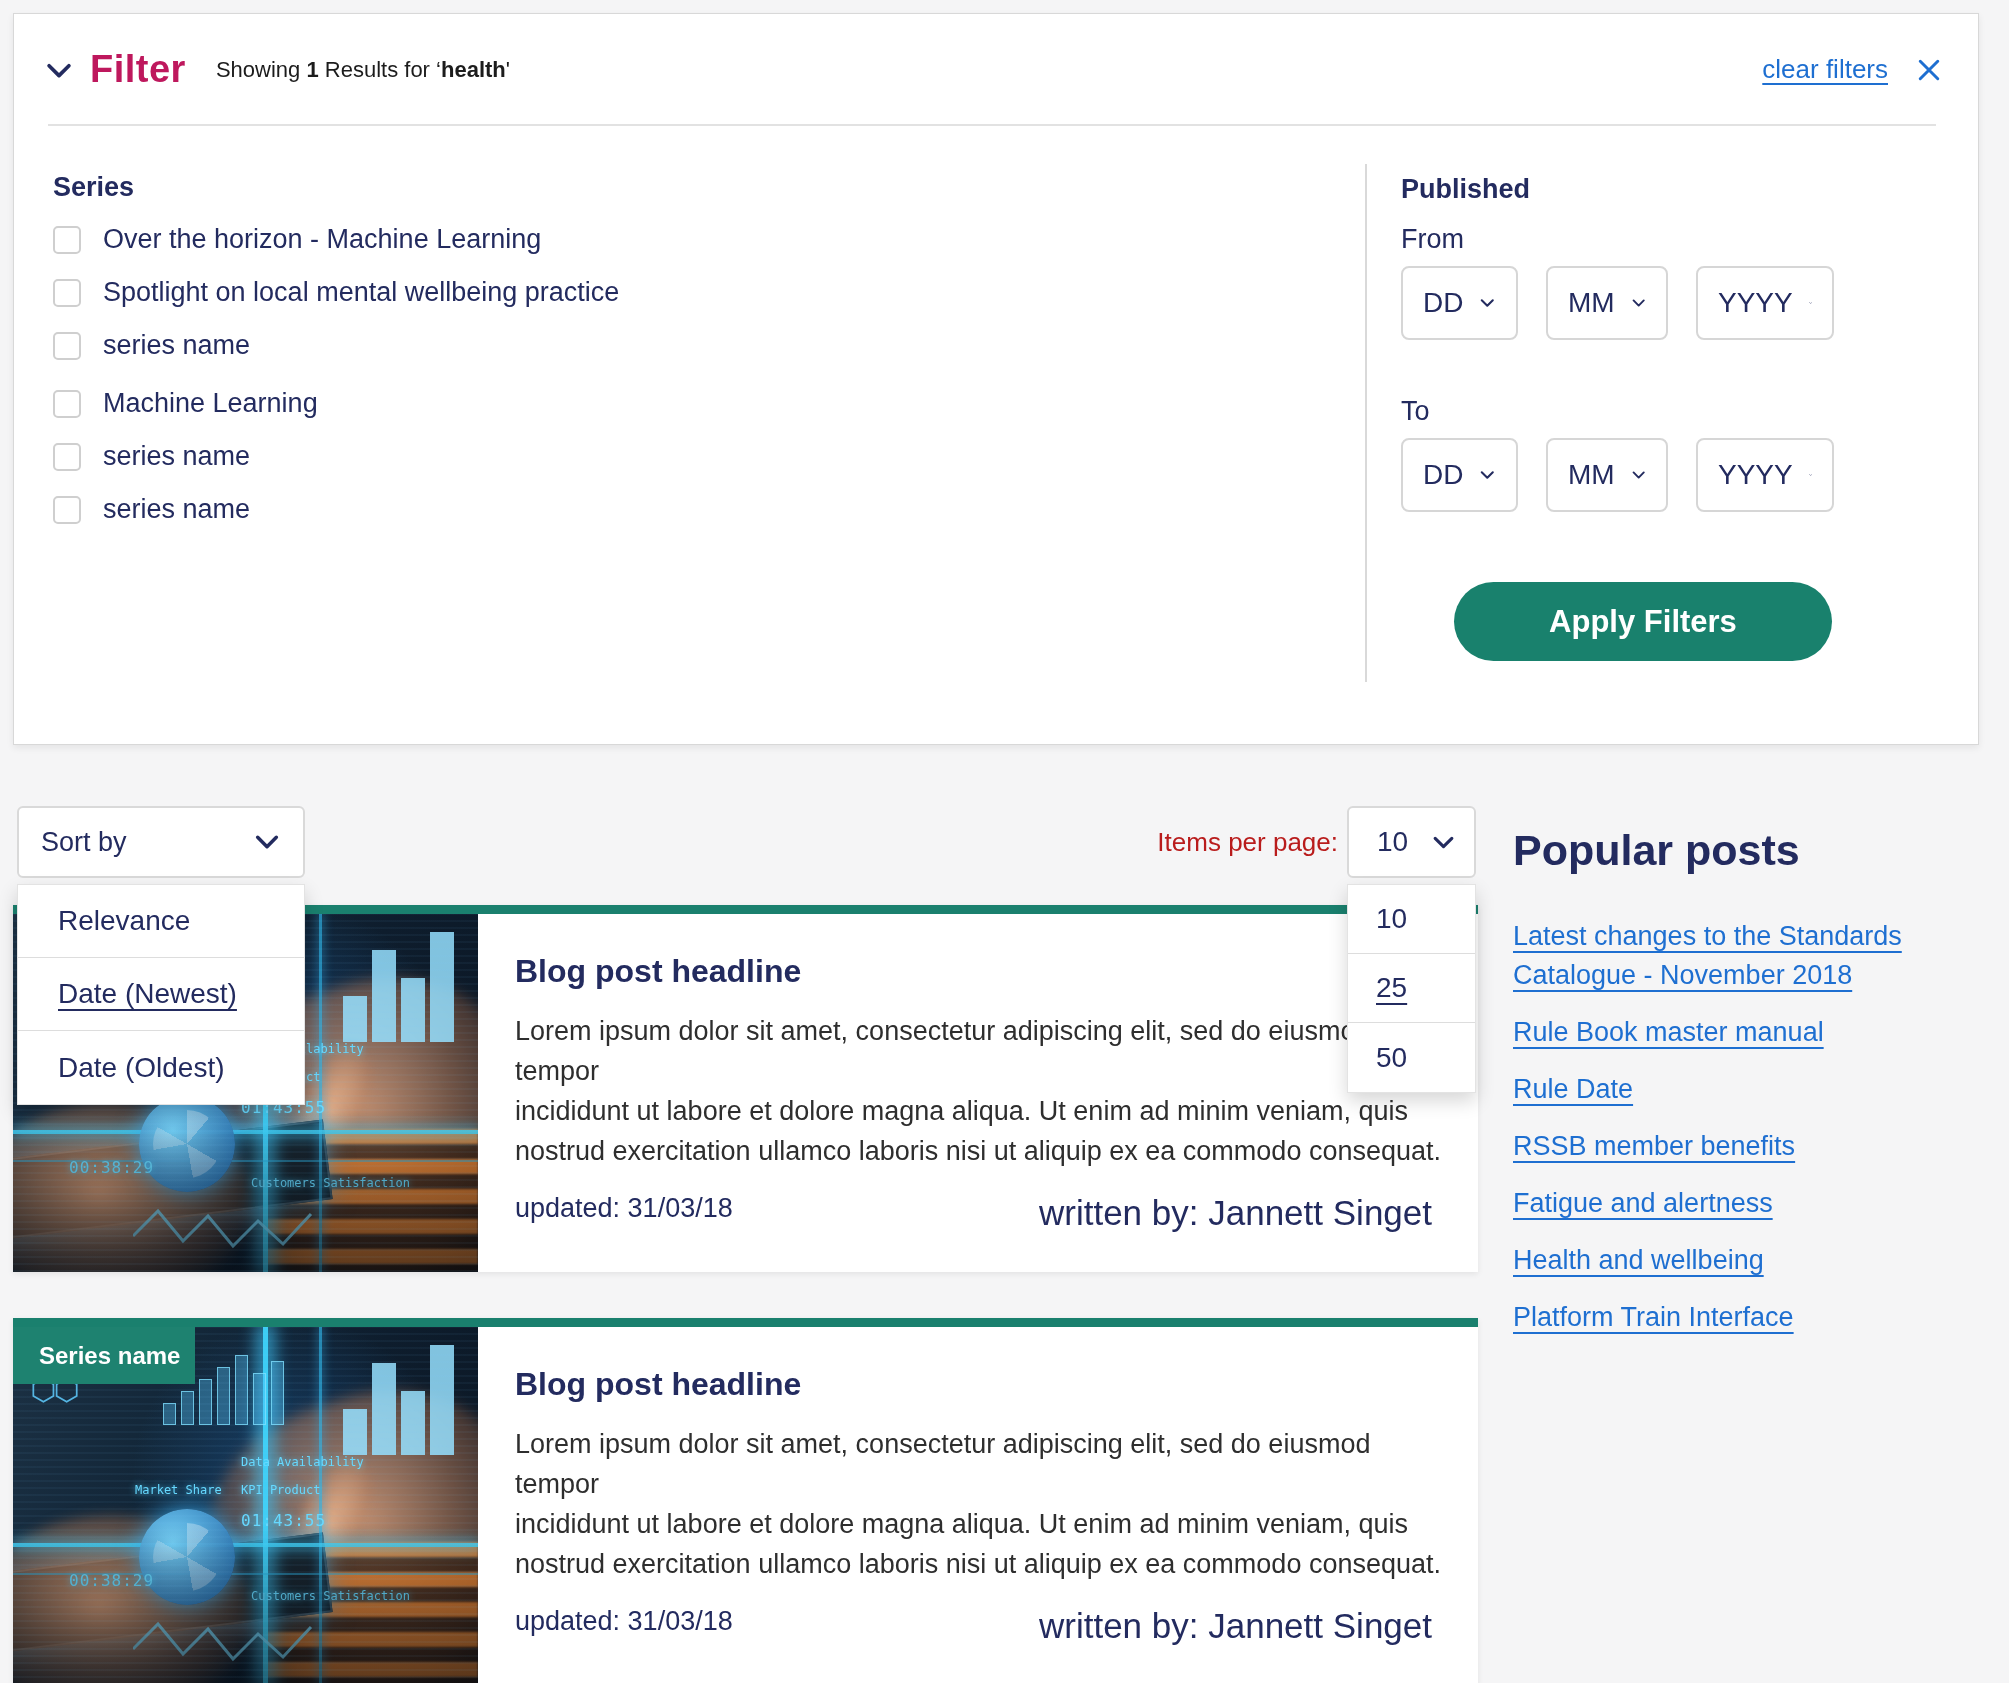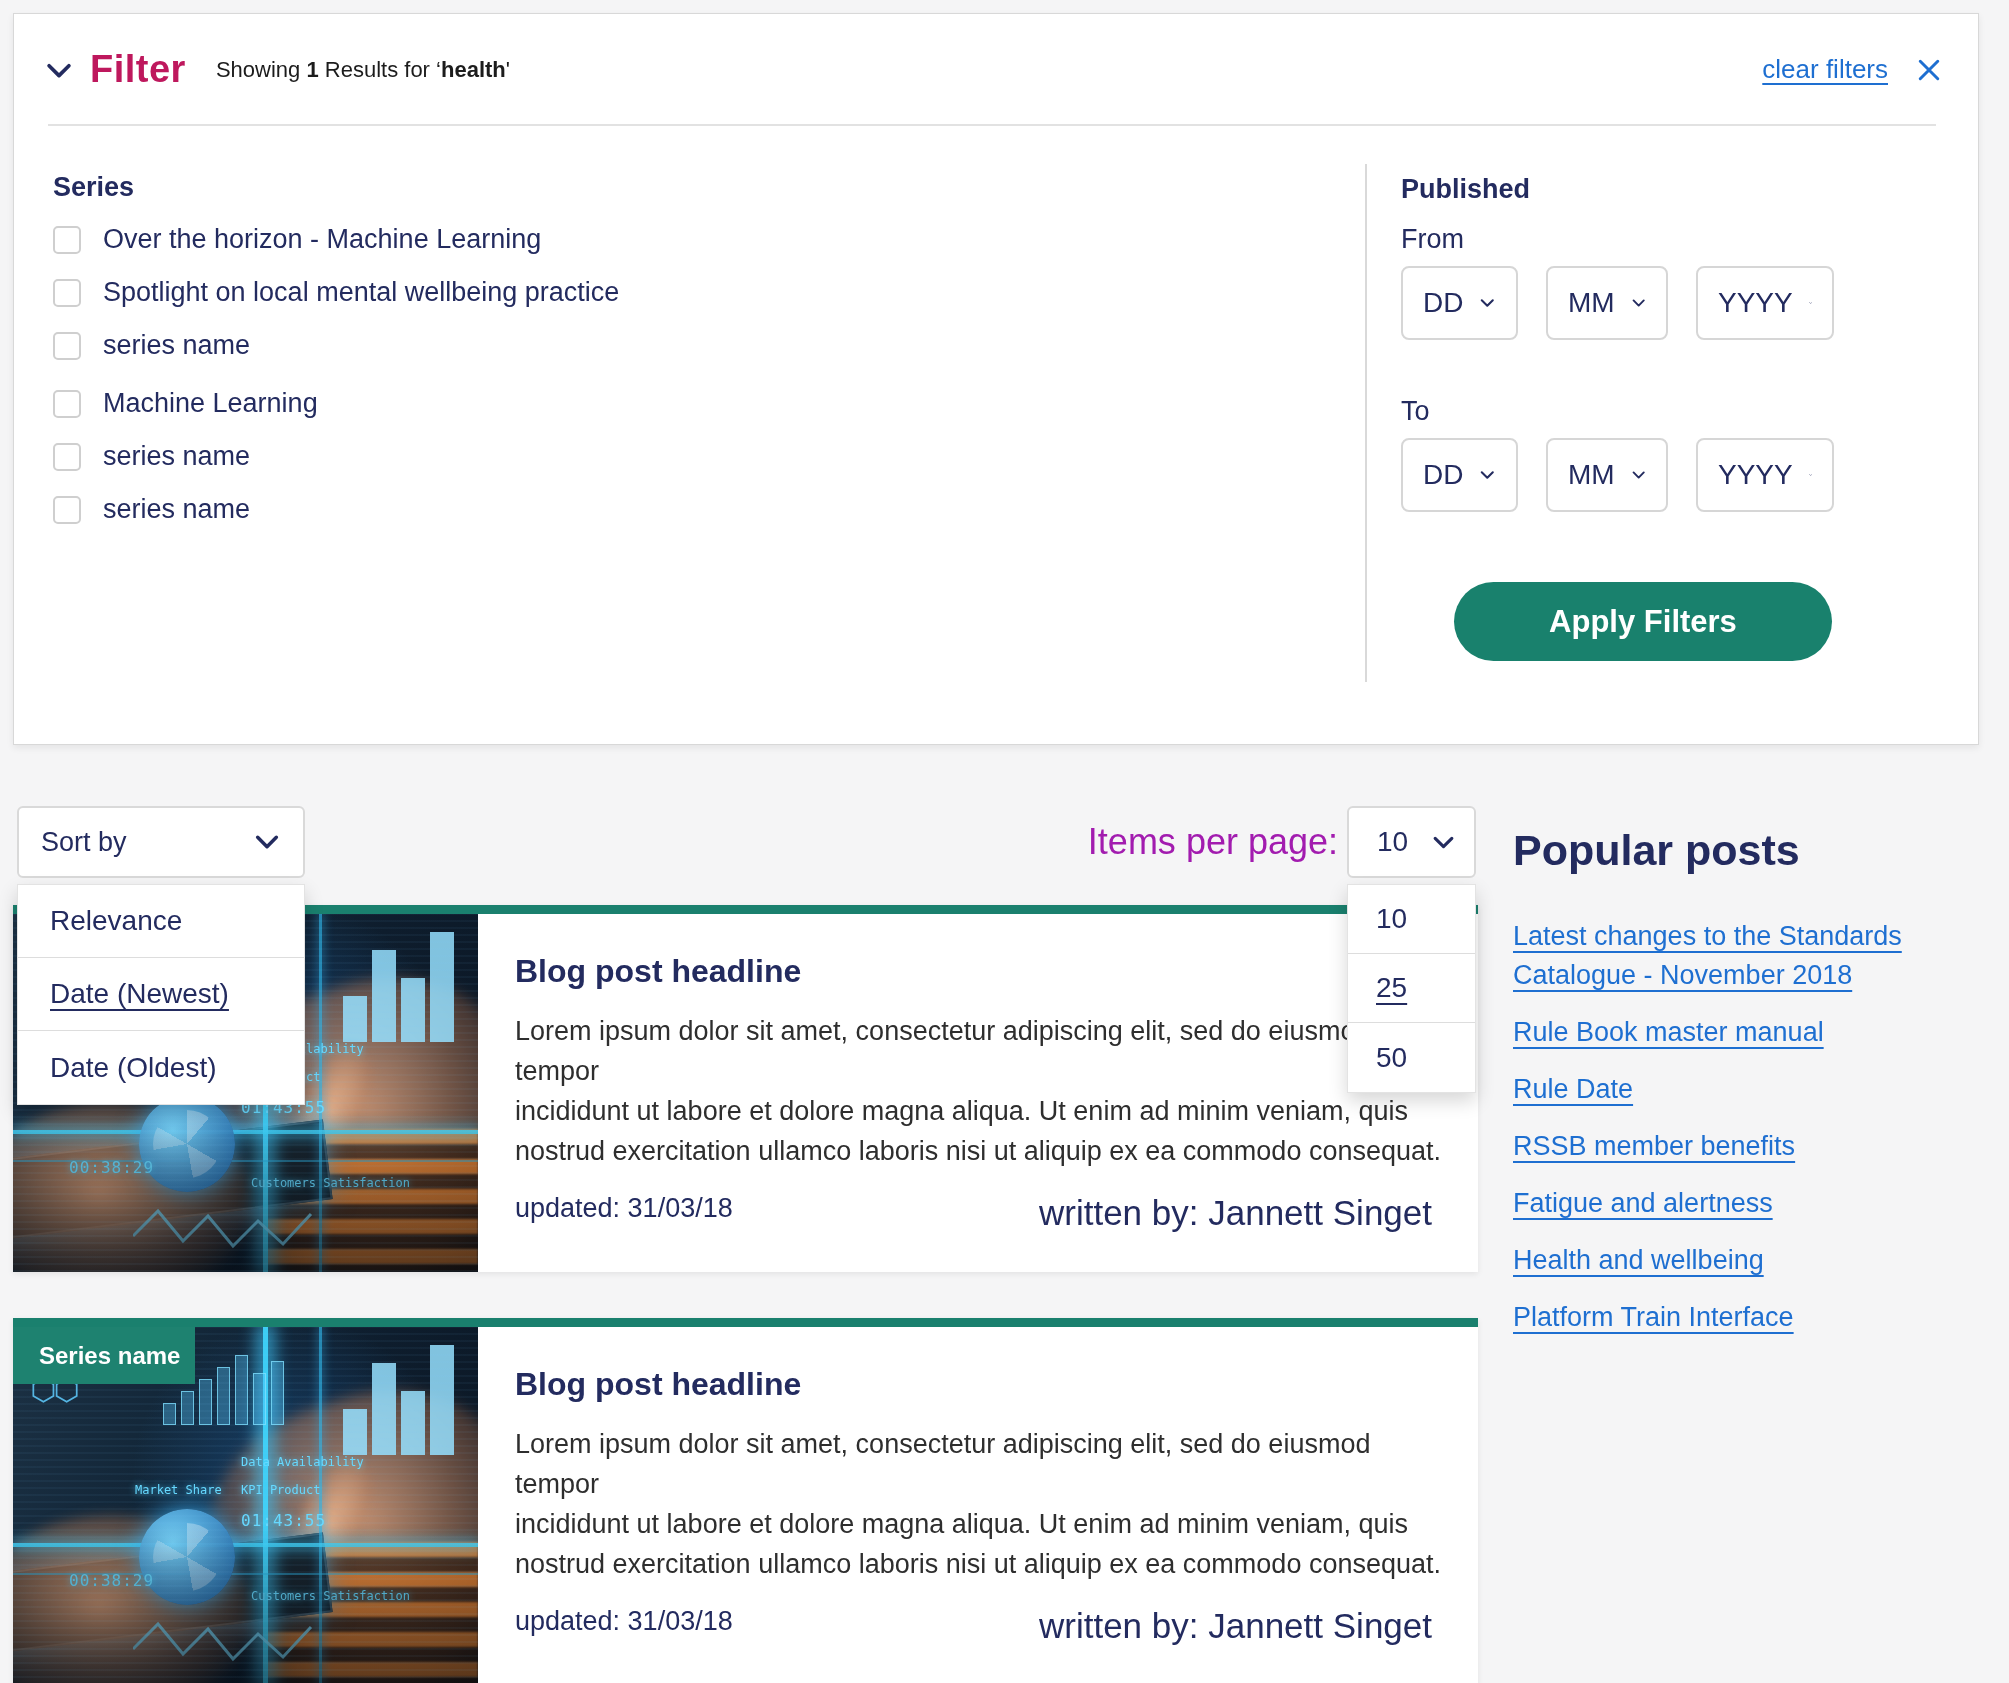--- a/index.html
+++ b/index.html
@@ -39,27 +39,27 @@
     background:#19816d; color:#fff; font-family:inherit; font-size:31px; font-weight:bold;
     border-radius:40px; cursor:pointer; }
 
   
   .sort-box { position:absolute; left:17px; top:806px; width:288px; height:72px; background:#fff;
     border:2px solid #d9d9d9; border-radius:6px; display:flex; align-items:center; padding:0 22px; cursor:pointer; z-index:20; }
   .sort-box .lbl { font-size:27px; color:#232b5f; }
   .sort-box .sel-chevron { margin-left:auto; width:28px; height:28px; }
   .menu { position:absolute; background:#fff; border:1px solid #e3e3e3; box-shadow:0 8px 18px rgba(0,0,0,.16); z-index:40; }
   .sort-menu { left:17px; top:884px; width:288px; }
-  .menu .item { display:flex; align-items:center; padding:0 32px; font-size:28px; color:#232b5f; cursor:pointer; border-bottom:1px solid #ddd; }
+  .menu .item { display:flex; align-items:center; padding:0 40px; font-size:28px; color:#232b5f; cursor:pointer; border-bottom:1px solid #ddd; }
   .menu .item:last-child { border-bottom:none; }
   .sort-menu .item { height:73px; }
   .menu .item.hl span { text-decoration:underline; text-underline-offset:6px; }
 
   .ipp-label { position:absolute; left:1008px; top:806px; width:330px; height:72px;
-    display:flex; align-items:center; justify-content:flex-end; font-size:36px; color:#a21caf; }
+    display:flex; align-items:center; justify-content:flex-end; font-size:26px; color:#b91c1c; }
   .ipp-box { position:absolute; left:1347px; top:806px; width:129px; height:72px; background:#fff;
     border:2px solid #d9d9d9; border-radius:6px; display:flex; align-items:center; padding:0 18px 0 28px; cursor:pointer; z-index:20; }
   .ipp-box .val { font-size:28px; color:#232b5f; }
   .ipp-box .sel-chevron { margin-left:auto; width:25px; height:25px; }
   .ipp-menu { left:1347px; top:884px; width:129px; }
   .ipp-menu .item { height:69px; padding:0 0 0 28px; }
 
   
   .card { position:absolute; left:13px; width:1465px; height:367px; background:#fff; box-shadow:0 2px 6px rgba(0,0,0,.08); z-index:5; cursor:pointer; }
   .card-1 { top:905px; } .card-2 { top:1318px; }

